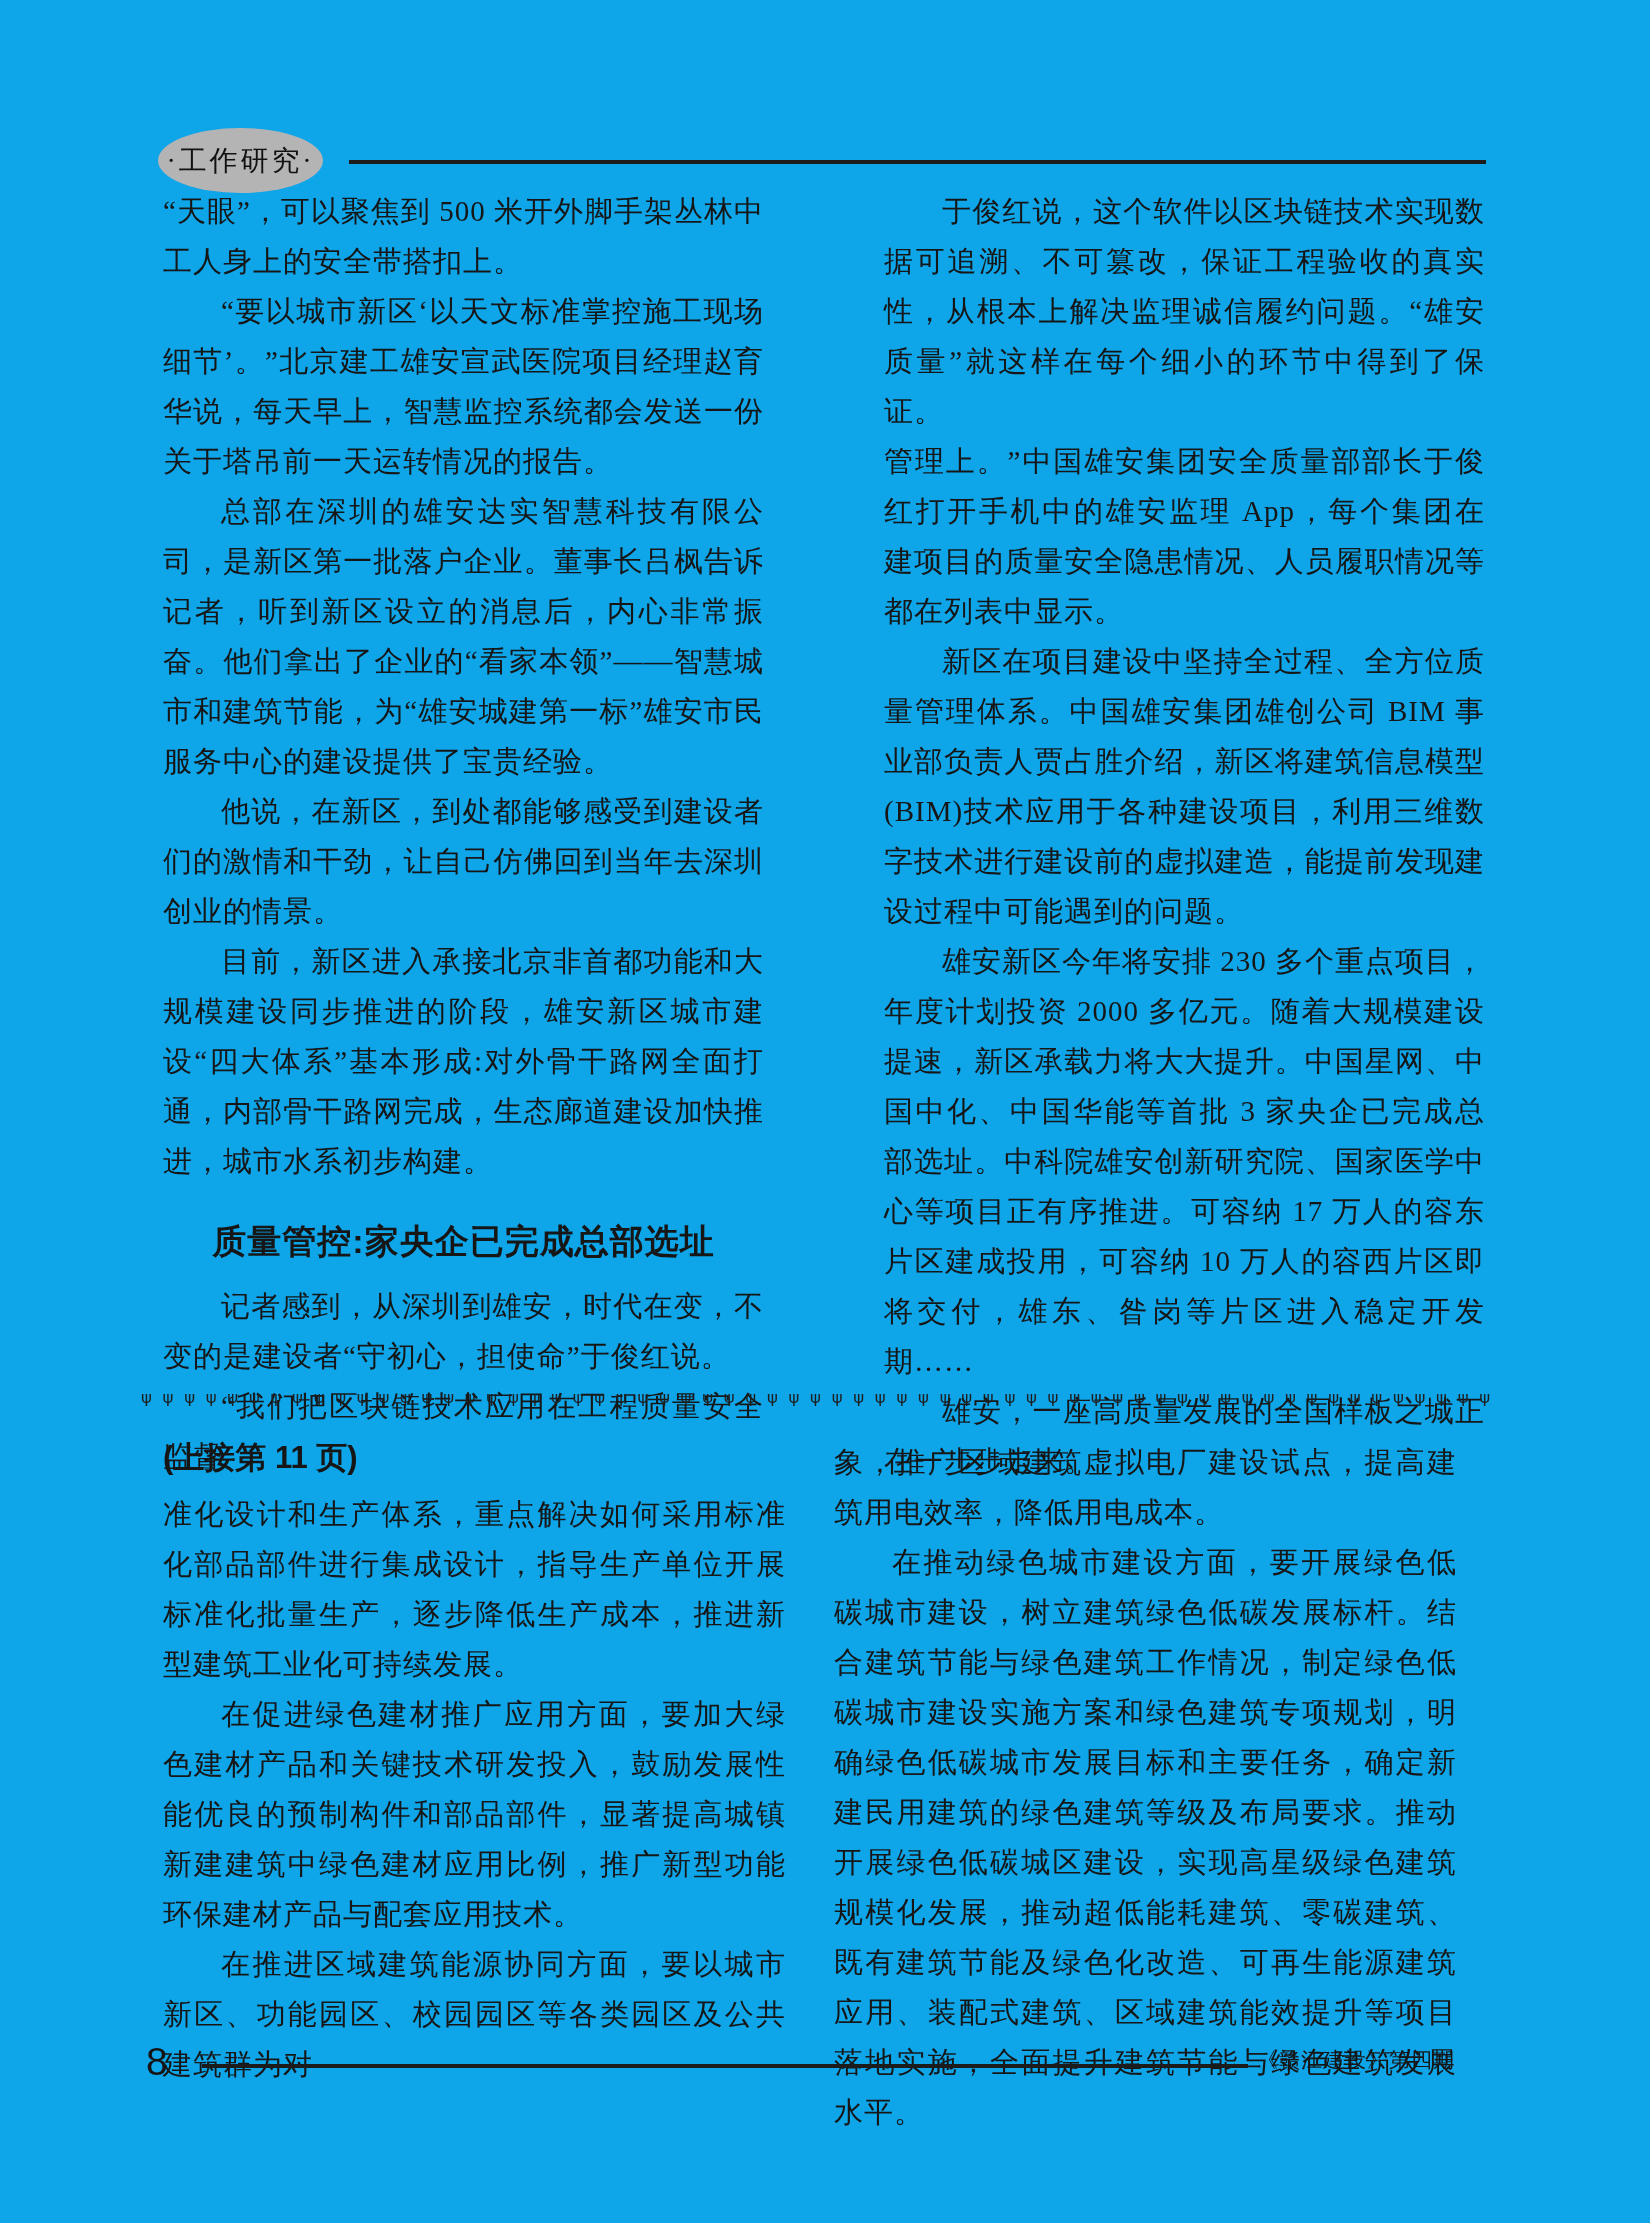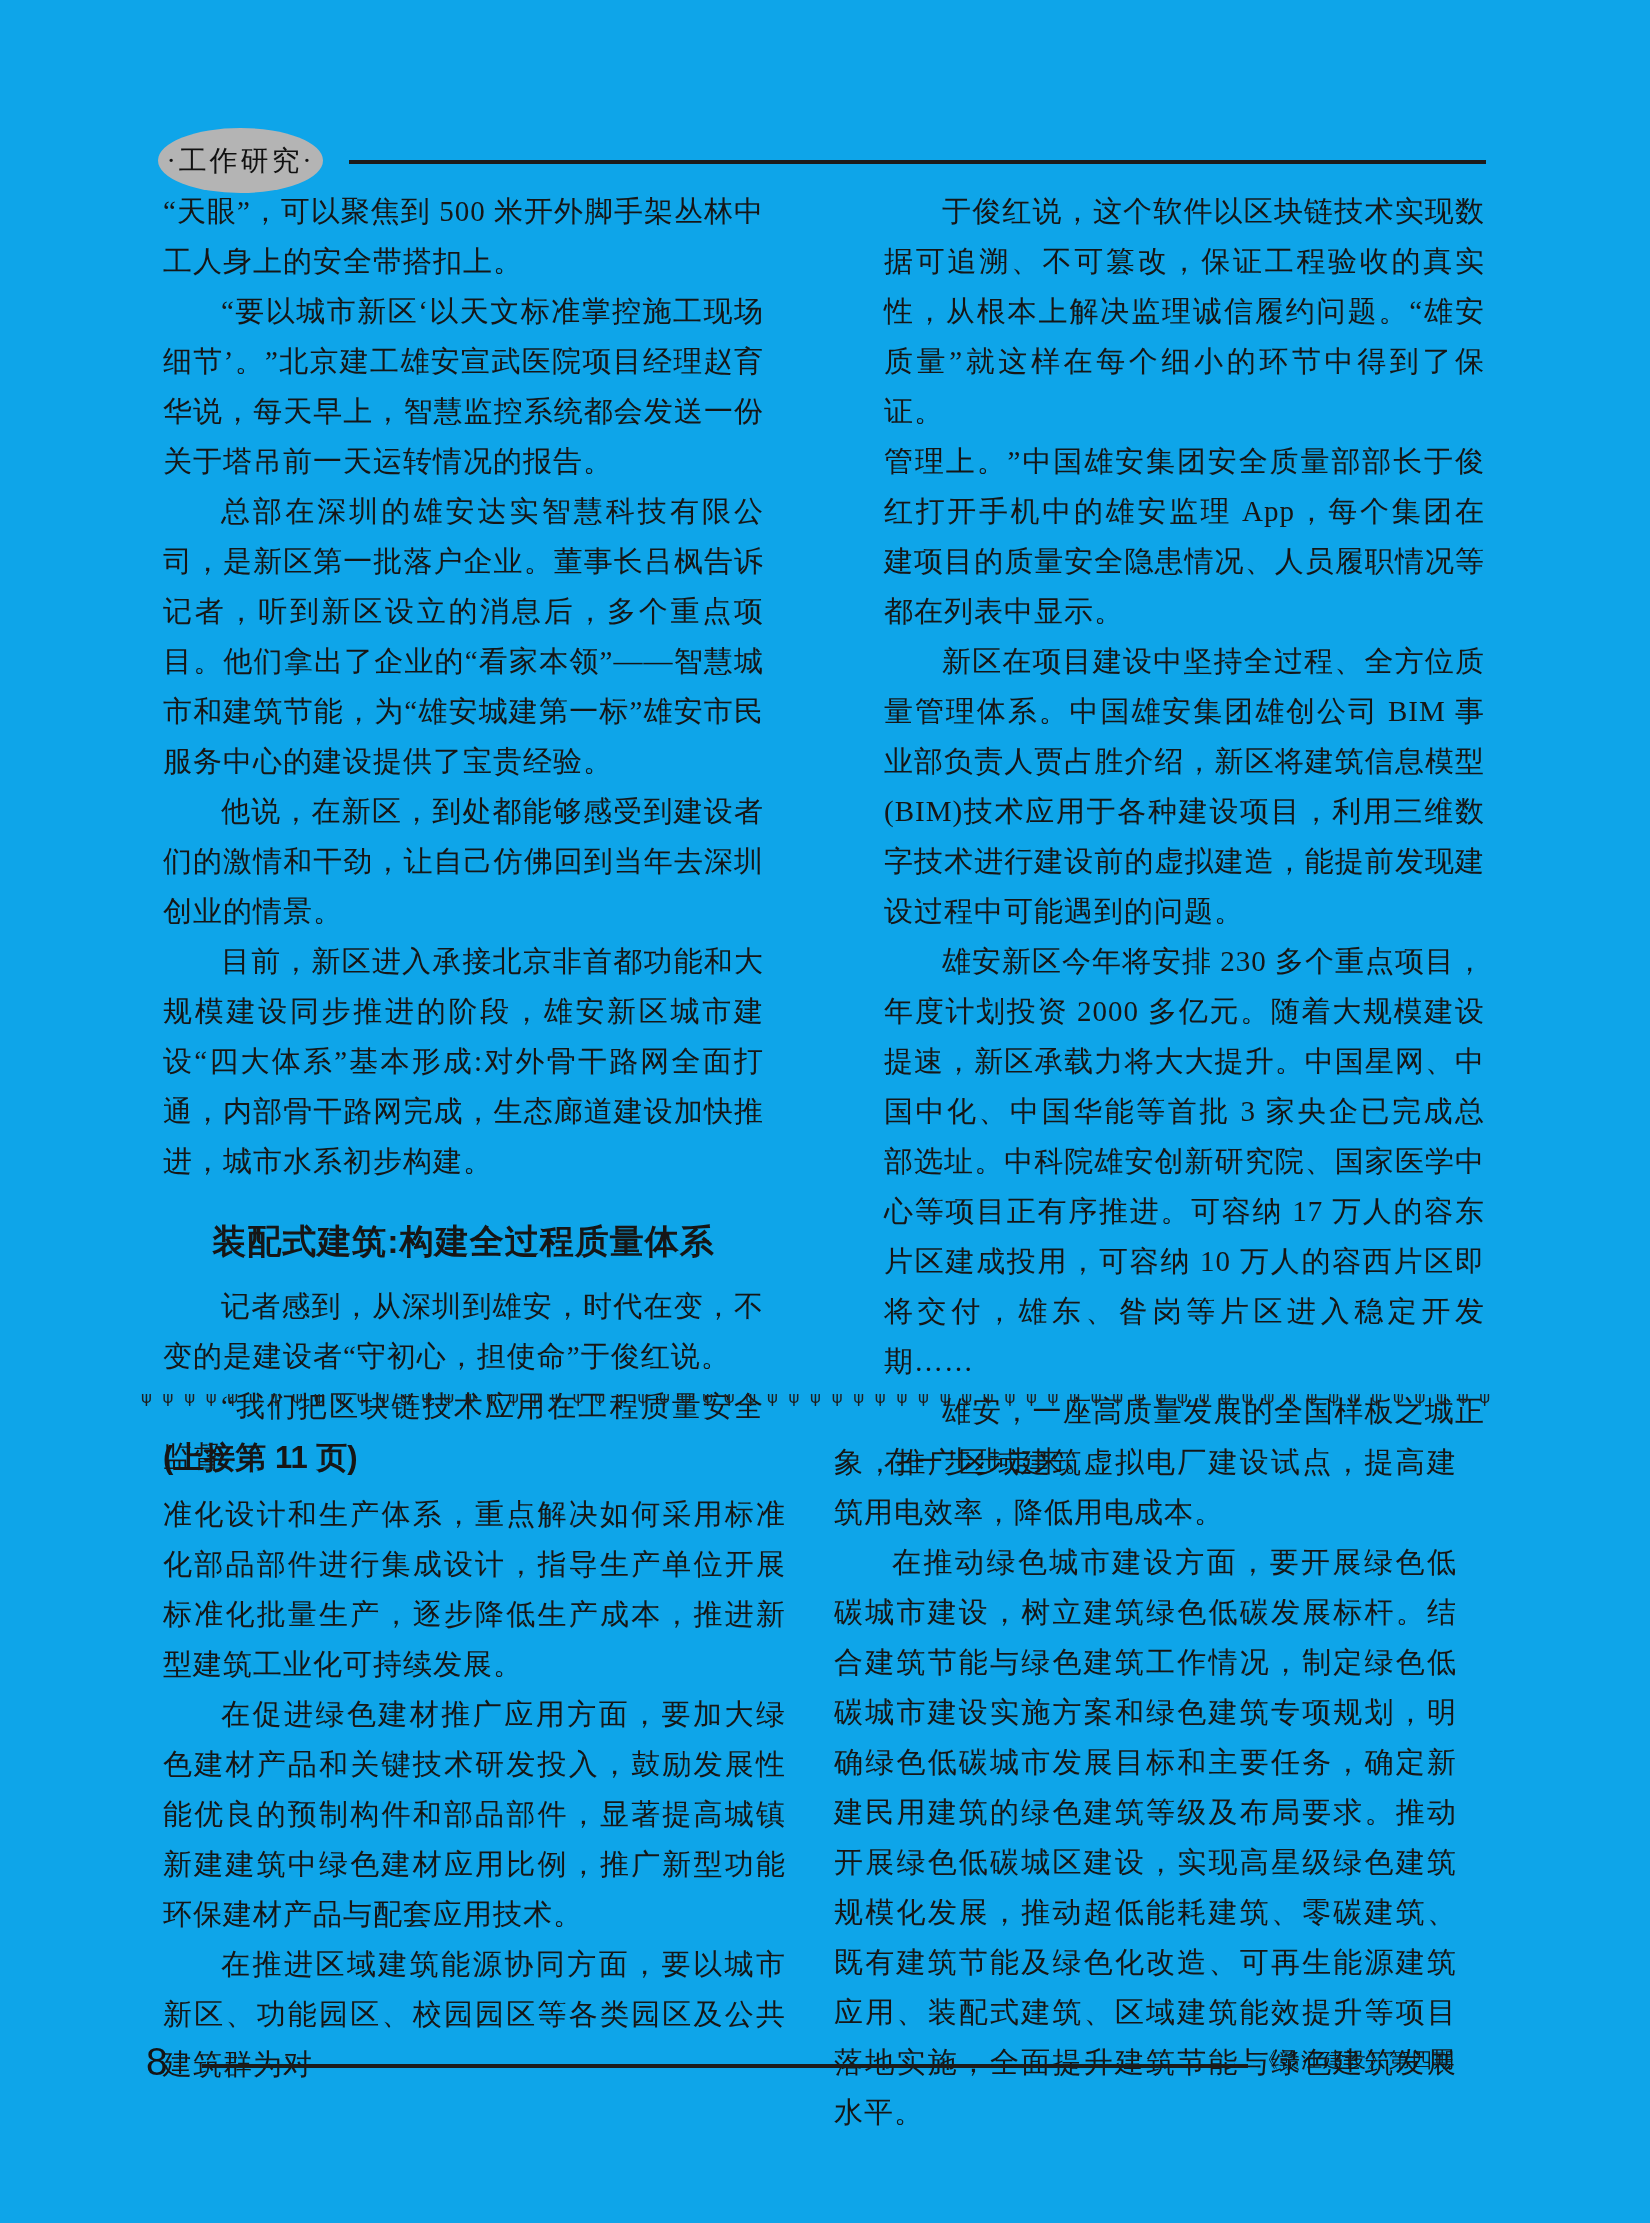--- a/index.html
+++ b/index.html
@@ -81,24 +81,24 @@
   <div class="badge">
     <span>·工作研究·</span>
   </div>
   <div class="header-rule"></div>
 
   <div class="upper">
 
     <div class="col">
       <p class="para">“天眼”，可以聚焦到 500 米开外脚手架丛林中工人身上的安全带搭扣上。</p>
       <p class="para ind">“要以城市新区‘以天文标准掌控施工现场细节’。”北京建工雄安宣武医院项目经理赵育华说，每天早上，智慧监控系统都会发送一份关于塔吊前一天运转情况的报告。</p>
-      <p class="para ind">总部在深圳的雄安达实智慧科技有限公司，是新区第一批落户企业。董事长吕枫告诉记者，听到新区设立的消息后，多个重点项目。他们拿出了企业的“看家本领”——智慧城市和建筑节能，为“雄安城建第一标”雄安市民服务中心的建设提供了宝贵经验。</p>
+      <p class="para ind">总部在深圳的雄安达实智慧科技有限公司，是新区第一批落户企业。董事长吕枫告诉记者，听到新区设立的消息后，内心非常振奋。他们拿出了企业的“看家本领”——智慧城市和建筑节能，为“雄安城建第一标”雄安市民服务中心的建设提供了宝贵经验。</p>
       <p class="para ind">他说，在新区，到处都能够感受到建设者们的激情和干劲，让自己仿佛回到当年去深圳创业的情景。</p>
       <p class="para ind">目前，新区进入承接北京非首都功能和大规模建设同步推进的阶段，雄安新区城市建设“四大体系”基本形成:对外骨干路网全面打通，内部骨干路网完成，生态廊道建设加快推进，城市水系初步构建。</p>
-      <h2 class="sec-heading">装配式建筑:构建全过程质量体系</h2>
+      <h2 class="sec-heading">质量管控:家央企已完成总部选址</h2>
       <p class="para ind">记者感到，从深圳到雄安，时代在变，不变的是建设者“守初心，担使命”于俊红说。</p>
       <p class="para ind">“我们把区块链技术应用在工程质量安全监督</p>
     </div>
 
     <div class="col">
       <p class="para ind">于俊红说，这个软件以区块链技术实现数据可追溯、不可篡改，保证工程验收的真实性，从根本上解决监理诚信履约问题。“雄安质量”就这样在每个细小的环节中得到了保证。</p>
       <p class="para">管理上。”中国雄安集团安全质量部部长于俊红打开手机中的雄安监理 App，每个集团在建项目的质量安全隐患情况、人员履职情况等都在列表中显示。</p>
       <p class="para ind">新区在项目建设中坚持全过程、全方位质量管理体系。中国雄安集团雄创公司 BIM 事业部负责人贾占胜介绍，新区将建筑信息模型(BIM)技术应用于各种建设项目，利用三维数字技术进行建设前的虚拟建造，能提前发现建设过程中可能遇到的问题。</p>
       <p class="para ind">雄安新区今年将安排 230 多个重点项目，年度计划投资 2000 多亿元。随着大规模建设提速，新区承载力将大大提升。中国星网、中国中化、中国华能等首批 3 家央企已完成总部选址。中科院雄安创新研究院、国家医学中心等项目正有序推进。可容纳 17 万人的容东片区建成投用，可容纳 10 万人的容西片区即将交付，雄东、昝岗等片区进入稳定开发期……</p>
       <p class="para ind">雄安，一座高质量发展的全国样板之城正在一步步走来。</p>

